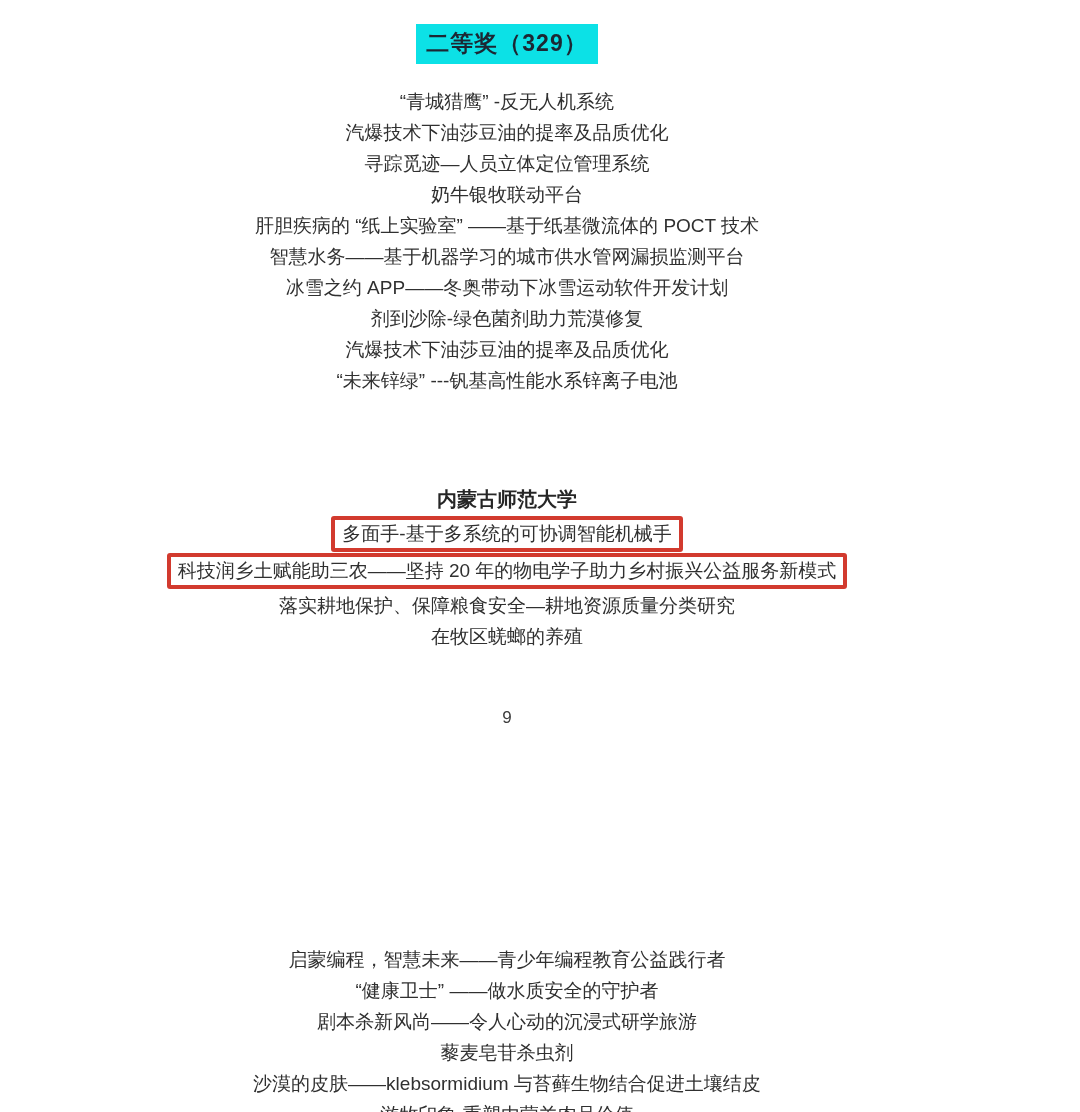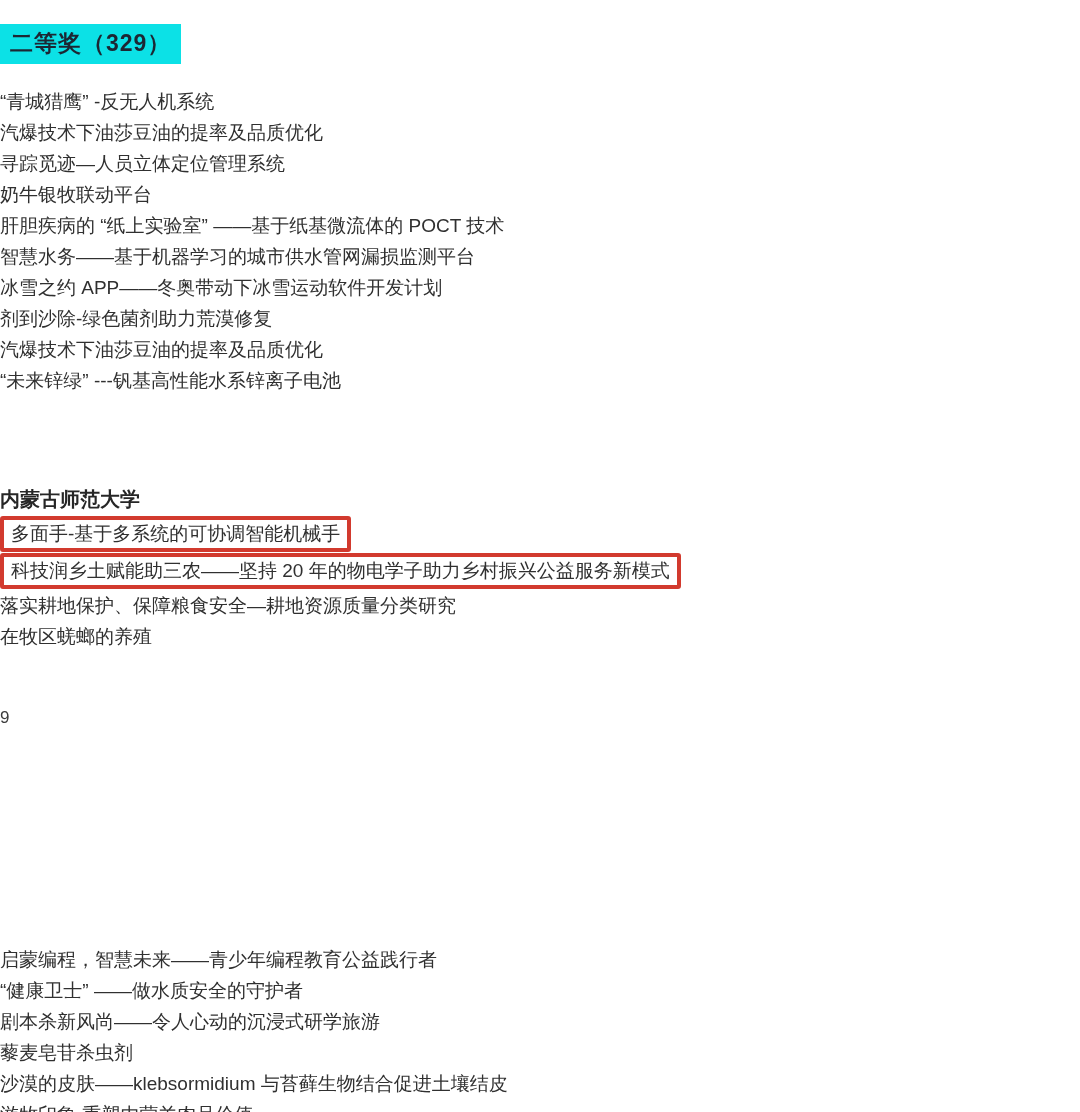--- a/index.html
+++ b/index.html
@@ -12,20 +12,21 @@
     width: 1080px;
     height: 1112px;
     background: #ffffff;
     font-family: "Liberation Sans", "DejaVu Sans", sans-serif;
     overflow: hidden;
   }
   .col {
     position: absolute;
     left: 0;
     width: 1014px;
+    text-align: center;
   }
   .title-block { top: 24px; }
   .award-title {
     display: inline-block;
     background: var(--title-highlight, #0ce1e6);
     color: var(--title-text, #1c2733);
     font-size: 23px;
     font-weight: bold;
     padding: 4px 10px 5px 10px;
     letter-spacing: 1px;

